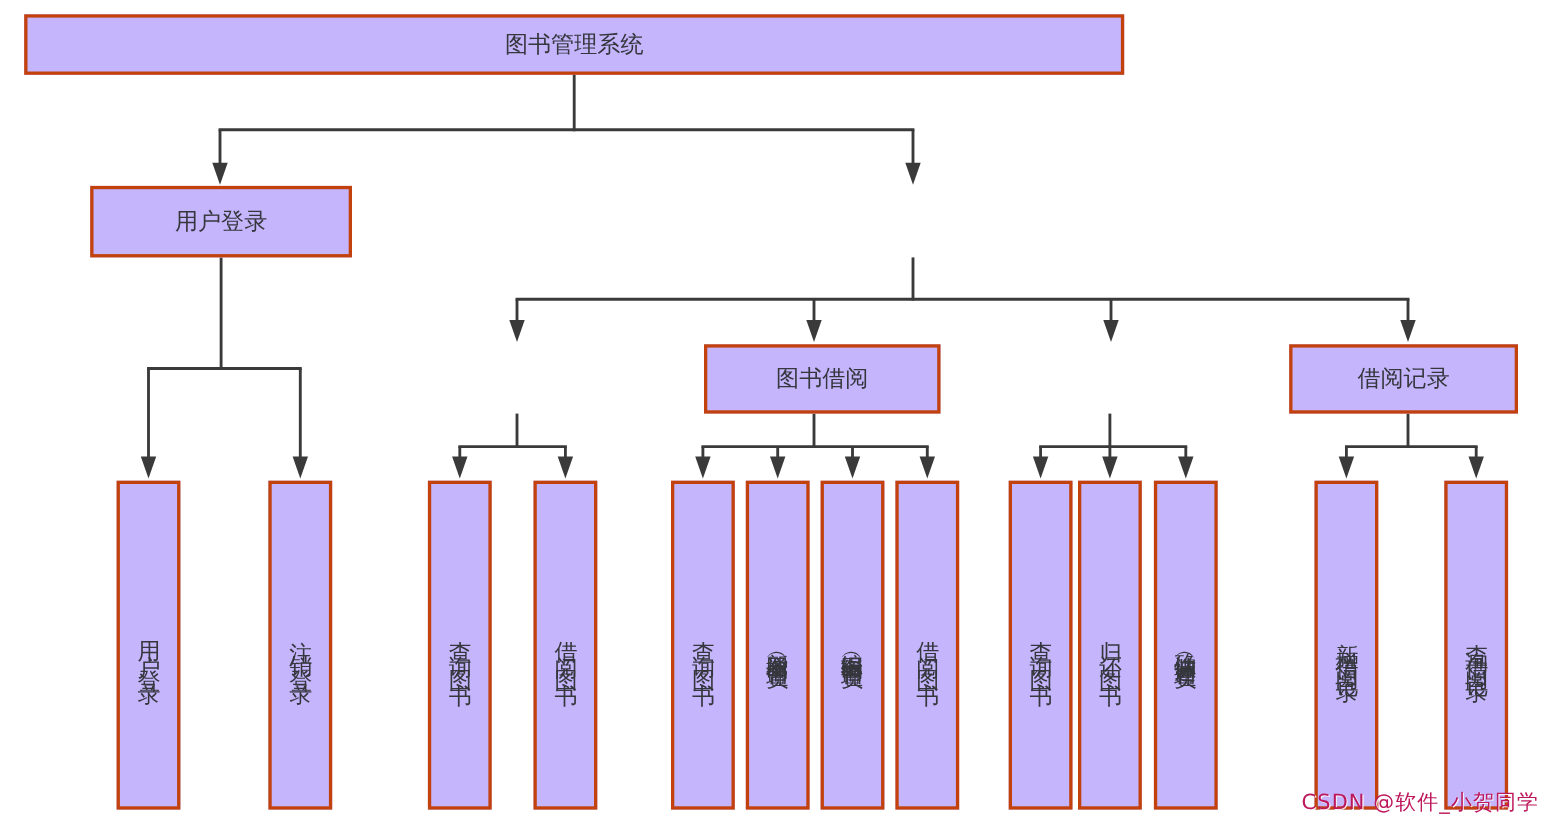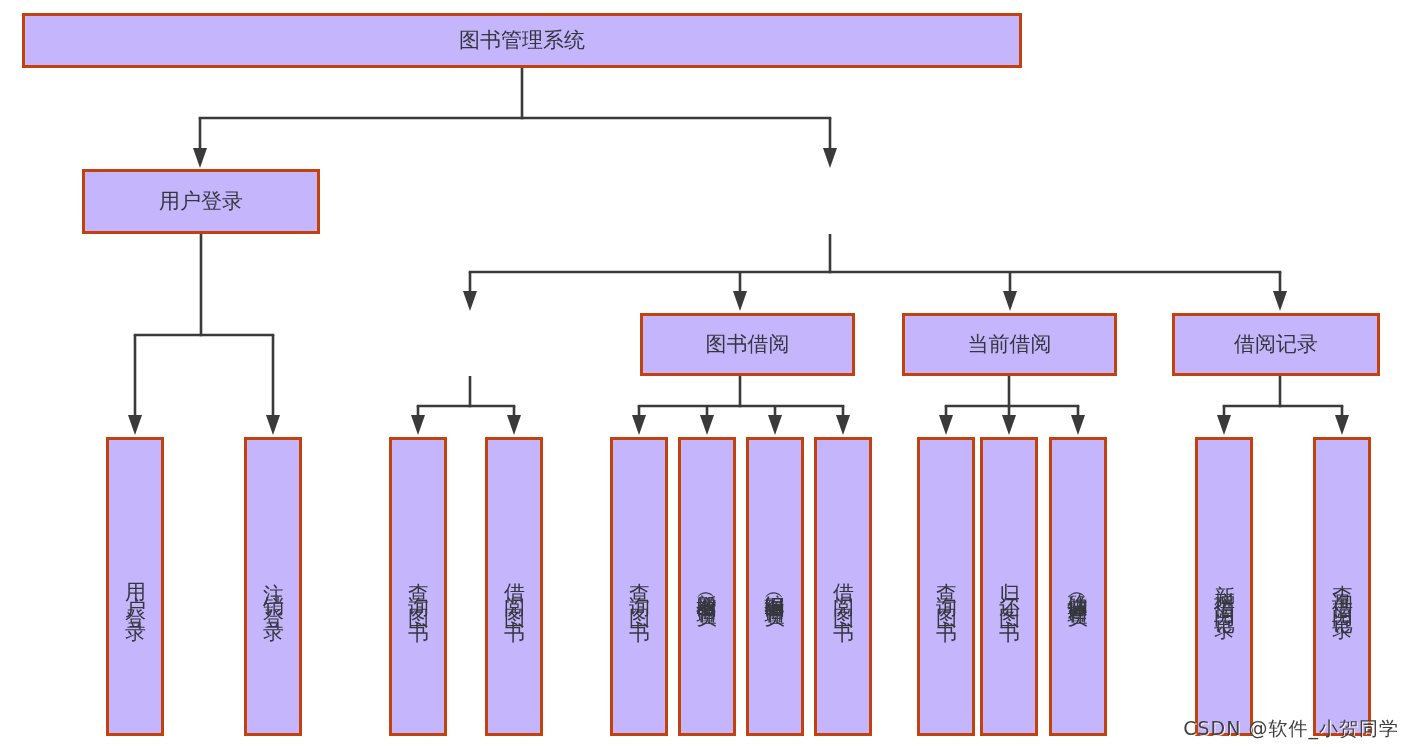--- a/index.html
+++ b/index.html
@@ -34,21 +34,21 @@
     text-orientation:mixed;
   }
   .ls4{letter-spacing:13px;padding-top:10px;}
   .ls6{letter-spacing:7px;padding-top:5px;}
   .ls9{letter-spacing:2px;font-size:20px;}
   .watermark{
     position:absolute;
     right:6px;
     bottom:5px;
     font-size:19px;
-    color:#404040;
+    color:#be185d;
     letter-spacing:1px;
     text-shadow:1px 1px 0 rgba(255,255,255,0.85);
     z-index:6;
     text-align:right;
   }
 </style>
 </head>
 <body>
 
 <div class="canvas">
@@ -117,21 +117,20 @@
       <path d="M1217,415 L1231,415 L1224,435 Z"></path>
       <path d="M1335,415 L1349,415 L1342,435 Z"></path>
     </g>
   </svg>
 
   <div class="node" style="left:22px;top:13px;width:1000px;height:55px;">图书管理系统</div>
 
   <div class="node" style="left:82px;top:169px;width:238px;height:65px;">用户登录</div>
 
   <div class="node" style="left:608px;top:313px;width:215px;height:63px;margin-left:32px;">图书借阅</div>
-  <div class="node" style="left:902px;top:313px;width:215px;height:63px;">当前借阅</div>
   <div class="node" style="left:1172px;top:313px;width:208px;height:63px;">借阅记录</div>
 
   <div class="node vnode ls4" style="left:106px;top:437px;width:58px;height:299px;">用户登录</div>
   <div class="node vnode ls4" style="left:244px;top:437px;width:58px;height:299px;">注销登录</div>
 
   <div class="node vnode ls4" style="left:389px;top:437px;width:58px;height:299px;">查询图书</div>
   <div class="node vnode ls4" style="left:485px;top:437px;width:58px;height:299px;">借阅图书</div>
 
   <div class="node vnode ls4" style="left:610px;top:437px;width:58px;height:299px;">查询图书</div>
   <div class="node vnode ls9" style="left:678px;top:437px;width:58px;height:299px;">新增图书（管理员）</div>

